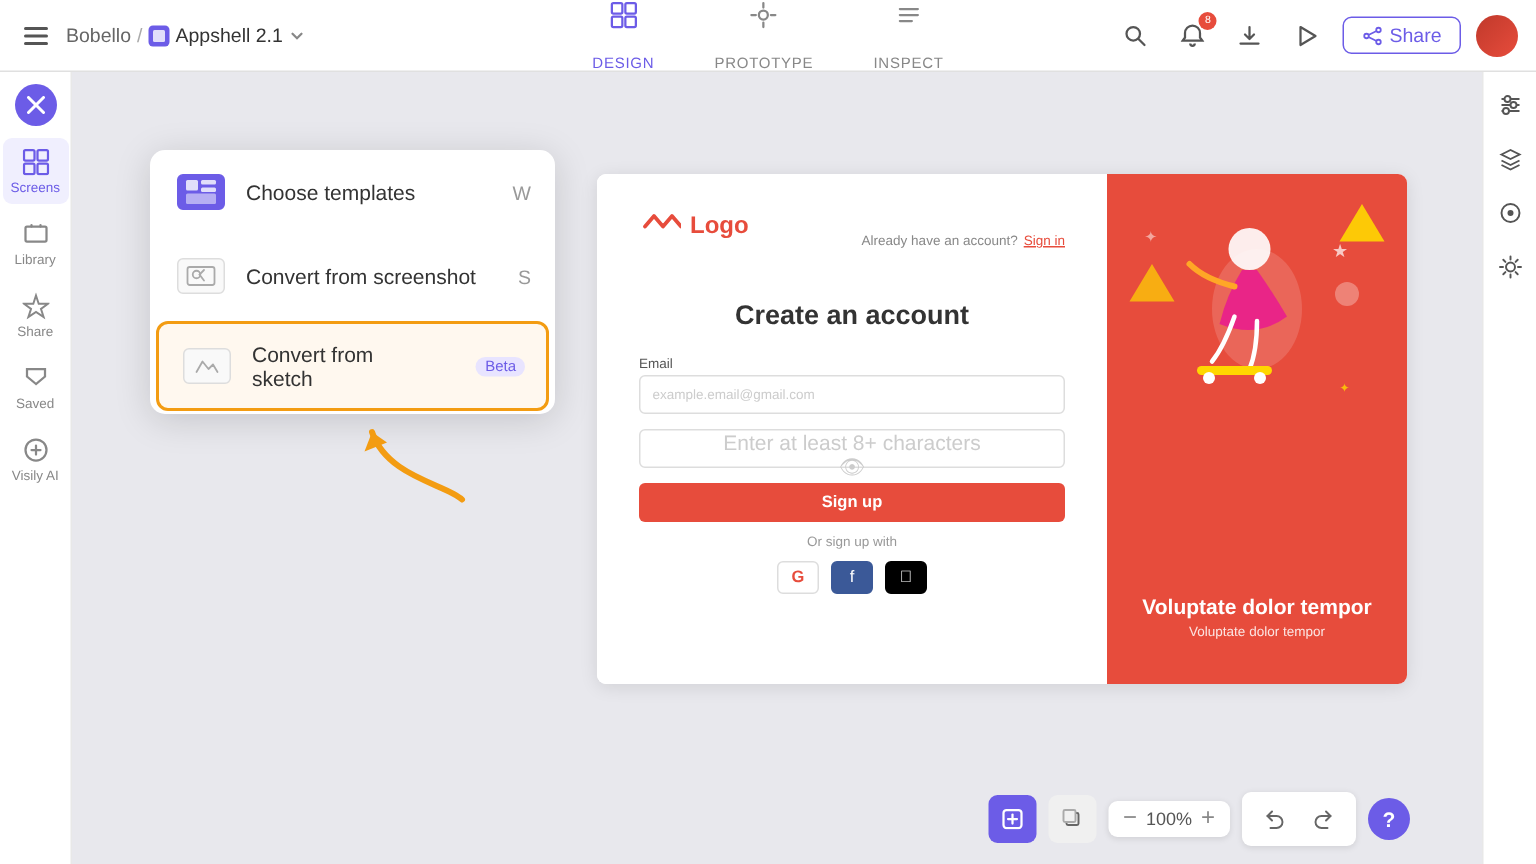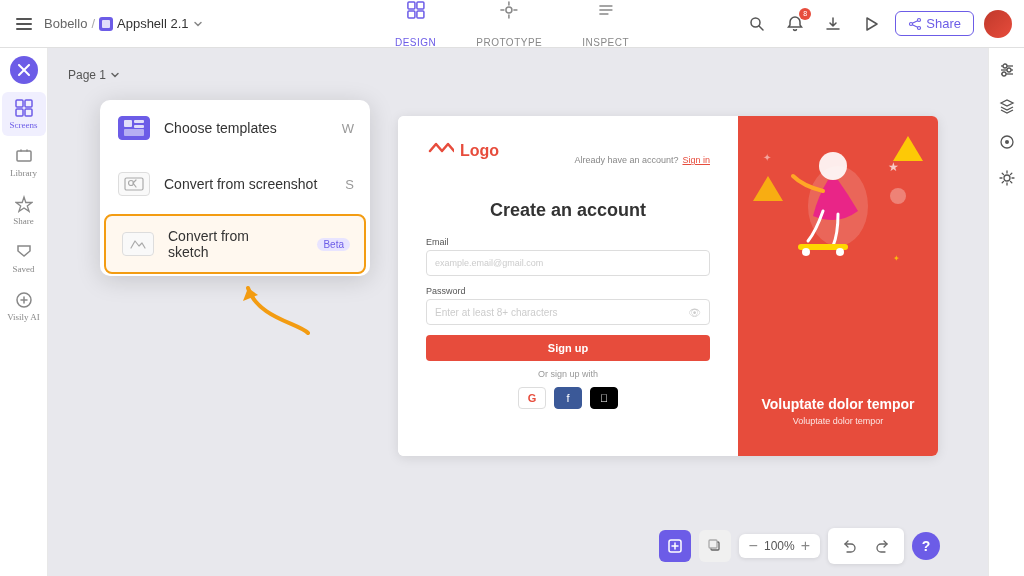--- a/index.html
+++ b/index.html
@@ -30,21 +30,21 @@
 
     
     .main { display: flex; height: calc(576px - 48px); }
 
     
     .sidebar { width: 48px; background: #fff; border-right: 1px solid #e8e8e8; display: flex; flex-direction: column; align-items: center; padding: 8px 0; gap: 4px; z-index: 50; }
     .sidebar-item { display: flex; flex-direction: column; align-items: center; gap: 2px; padding: 6px 4px; cursor: pointer; border-radius: 6px; width: 44px; }
     .sidebar-item.active { background: #f0effe; }
     .sidebar-item .si-icon { width: 20px; height: 20px; display: flex; align-items: center; justify-content: center; color: #666; }
     .sidebar-item.active .si-icon { color: #6c5ce7; }
-    .sidebar-item .si-label { font-size: 9px; color: #888; font-family: Liberation Serif, serif; }
+    .sidebar-item .si-label { font-size: 9px; color: #888; }
     .sidebar-item.active .si-label { color: #6c5ce7; }
     .close-btn { width: 28px; height: 28px; background: #6c5ce7; border-radius: 50%; display: flex; align-items: center; justify-content: center; cursor: pointer; margin-bottom: 4px; }
     .close-btn svg { color: #fff; }
 
     
     .right-sidebar { width: 36px; background: #fff; border-left: 1px solid #e8e8e8; display: flex; flex-direction: column; align-items: center; padding: 8px 0; gap: 8px; }
     .right-sidebar-icon { width: 28px; height: 28px; display: flex; align-items: center; justify-content: center; cursor: pointer; color: #888; border-radius: 4px; }
 
     
     .canvas { flex: 1; position: relative; padding: 20px; overflow: hidden; }
@@ -244,26 +244,20 @@
         <svg width="18" height="18" viewBox="0 0 18 18" fill="none">
             <circle cx="9" cy="9" r="7" stroke="#888" stroke-width="1.5"></circle>
             <path d="M6 9h6M9 6v6" stroke="#888" stroke-width="1.5" stroke-linecap="round"></path>
           </svg>
       </div>
       <span class="si-label">Visily AI</span>
     </div>
   </div>
 
   <div class="canvas">
-    <div class="page-label">
-      <span>Page 1</span>
-      <svg width="10" height="10" viewBox="0 0 10 10">
-          <path d="M2 3.5l3 3 3-3" stroke="#666" stroke-width="1.5" fill="none" stroke-linecap="round"></path>
-        </svg>
-    </div>
 
     <div class="dropdown-menu">
 
 
       <div class="menu-item">
         <div class="menu-icon">
           <div class="menu-icon-img" style="background:#6c5ce7; border-color:#6c5ce7;">
             <svg width="22" height="18" viewBox="0 0 22 18" fill="none">
                 <rect x="1" y="1" width="8" height="7" rx="1" fill="#fff" opacity="0.8"></rect>
                 <rect x="11" y="1" width="10" height="3" rx="1" fill="#fff" opacity="0.8"></rect>
@@ -324,22 +318,21 @@
             <span class="already-text">Already have an account?</span>
             <span class="sign-in-link">Sign in</span>
           </div>
         </div>
         <div class="create-title">Create an account</div>
         <div class="form-group">
           <div class="form-label">Email</div>
           <div class="form-input normal" style="color:#ccc;font-size:9px;">example.email@gmail.com</div>
         </div>
         <div class="form-group">
-          <div class="form-label">Password</div>
-          <div class="form-input normal" style="color:#ccc;font-size:10px;justify-content:space-between;">
+          <div class="form-input normal" style="color:#ccc;font-size:14px;justify-content:space-between;flex-direction:column;">
             <span>Enter at least 8+ characters</span>
             <span>👁</span>
           </div>
         </div>
         <div class="signup-btn">Sign up</div>
         <div class="or-text">Or sign up with</div>
         <div class="social-btns">
           <div class="social-btn" style="color:#e74c3c;font-weight:700;">G</div>
           <div class="social-btn" style="background:#3b5998;color:#fff;border-color:#3b5998;">f</div>
           <div class="social-btn" style="background:#000;color:#fff;border-color:#000;"></div>

